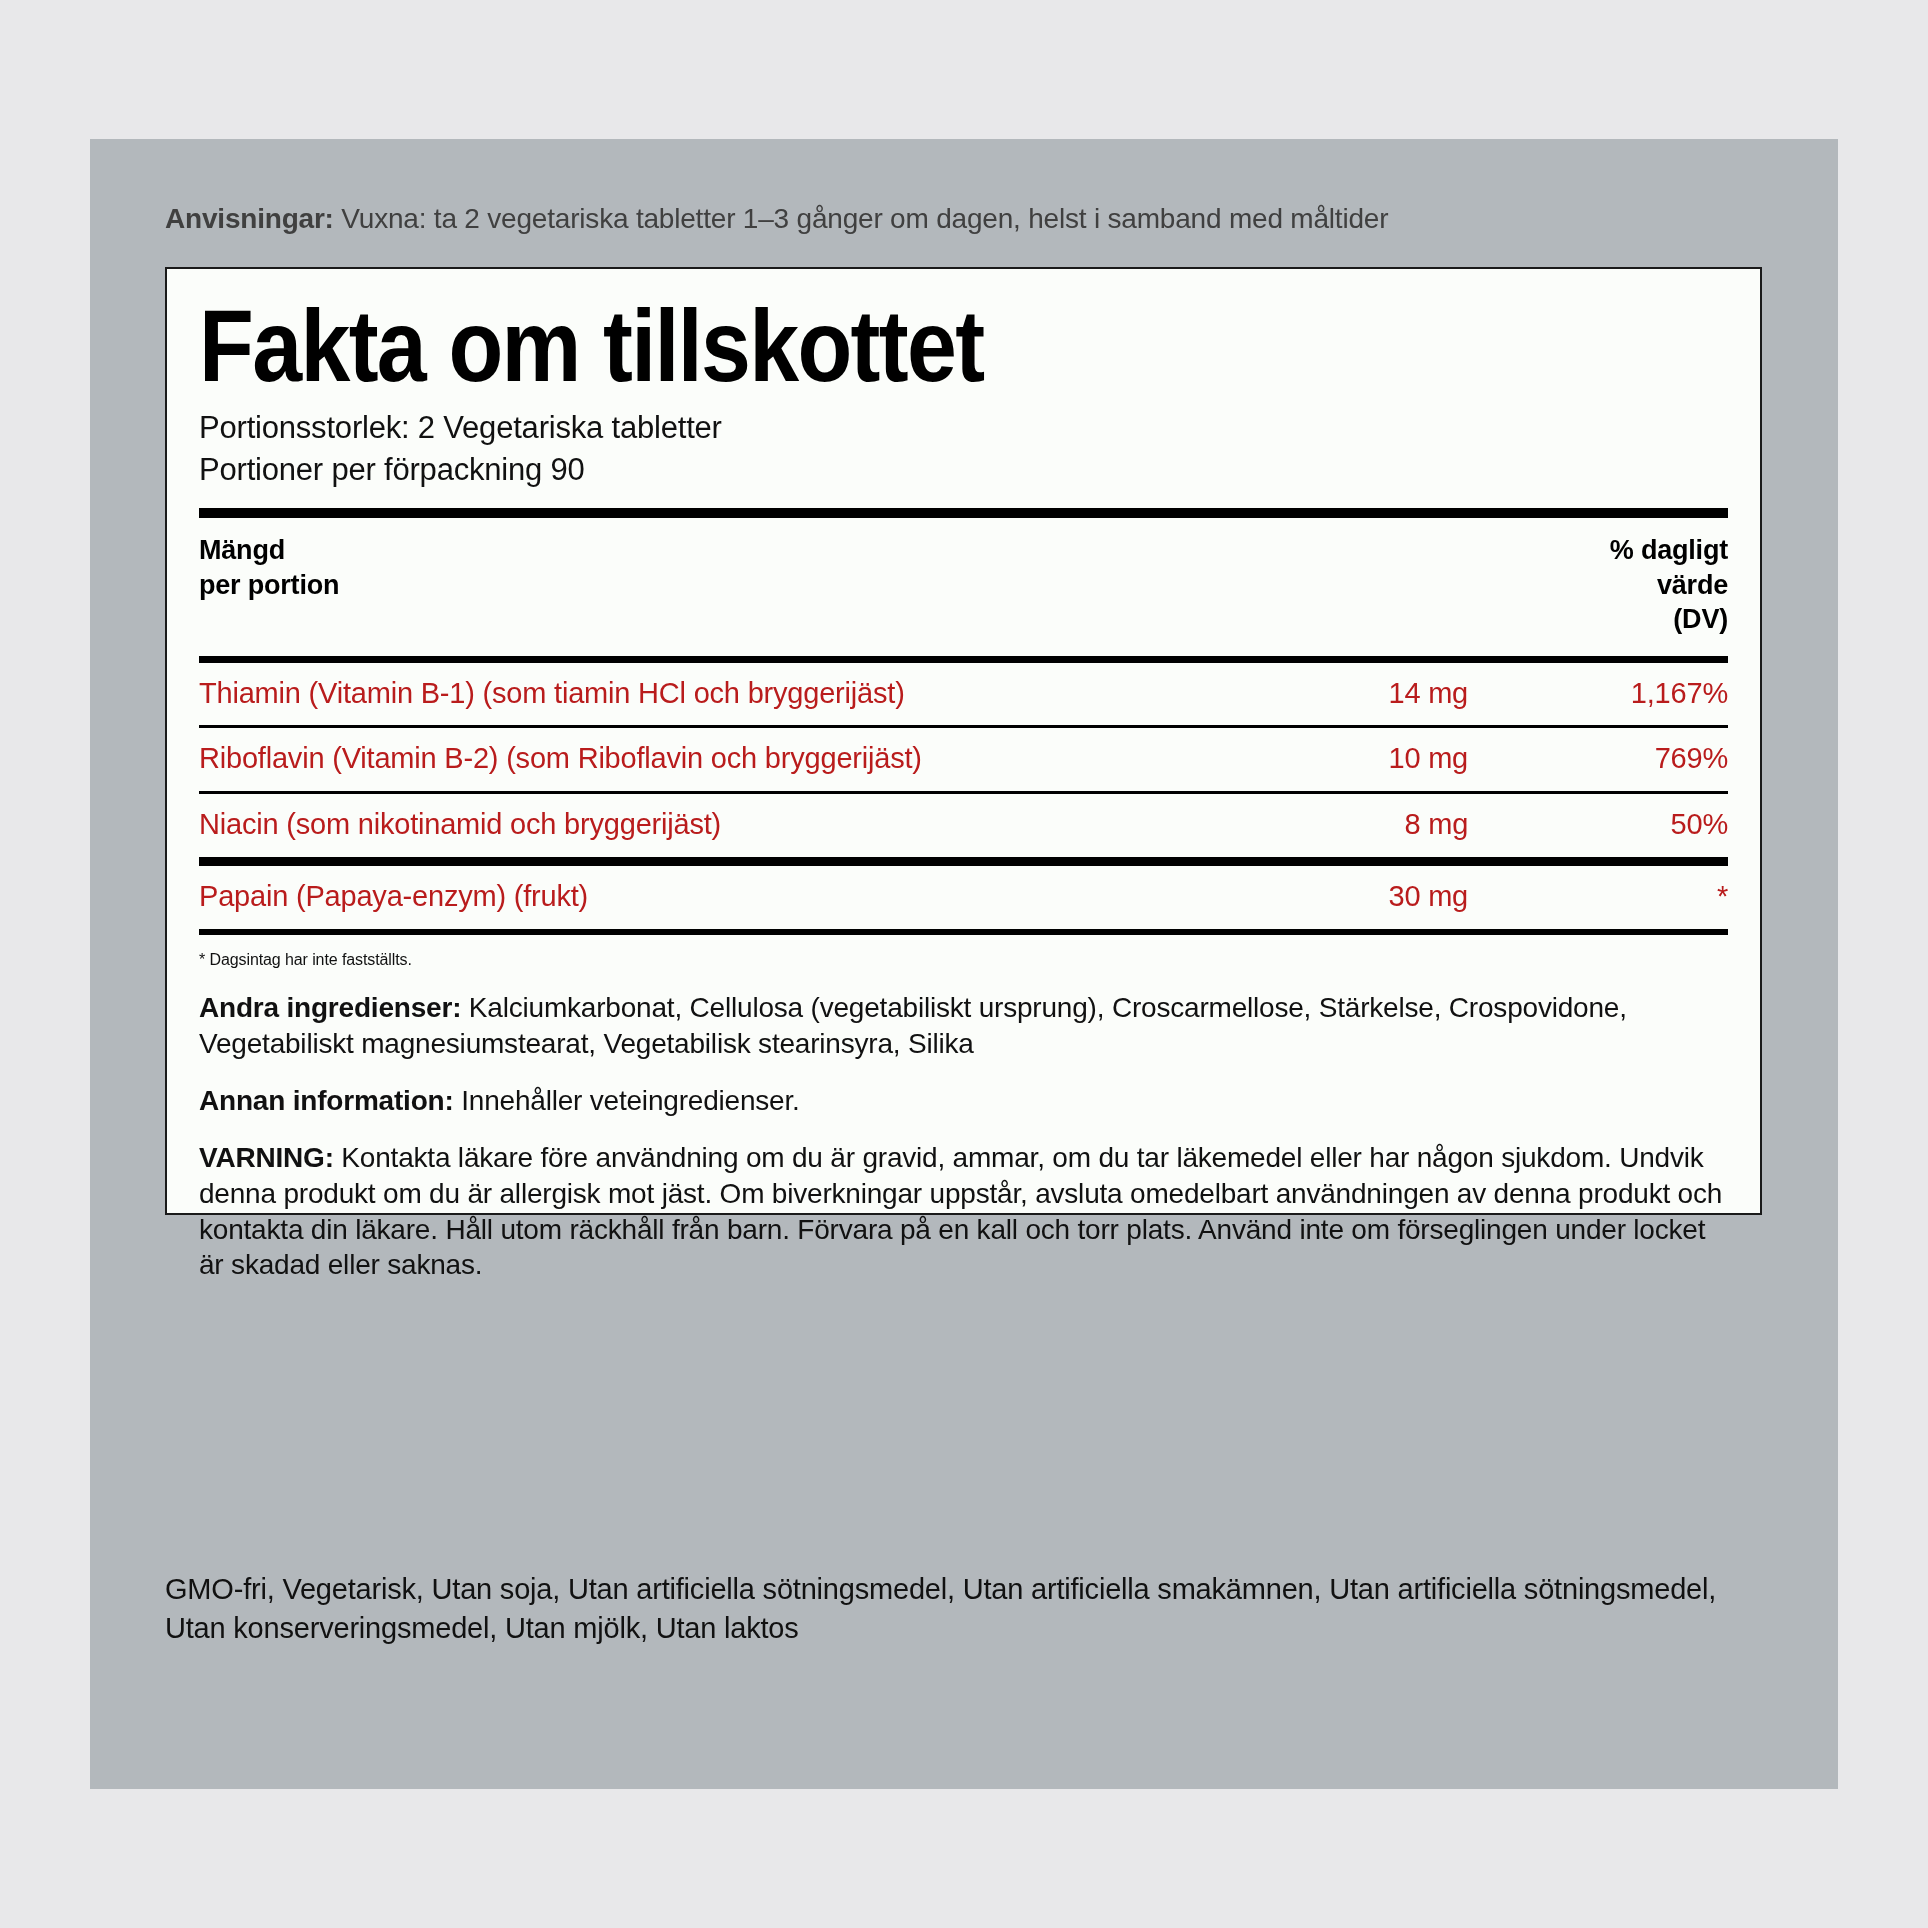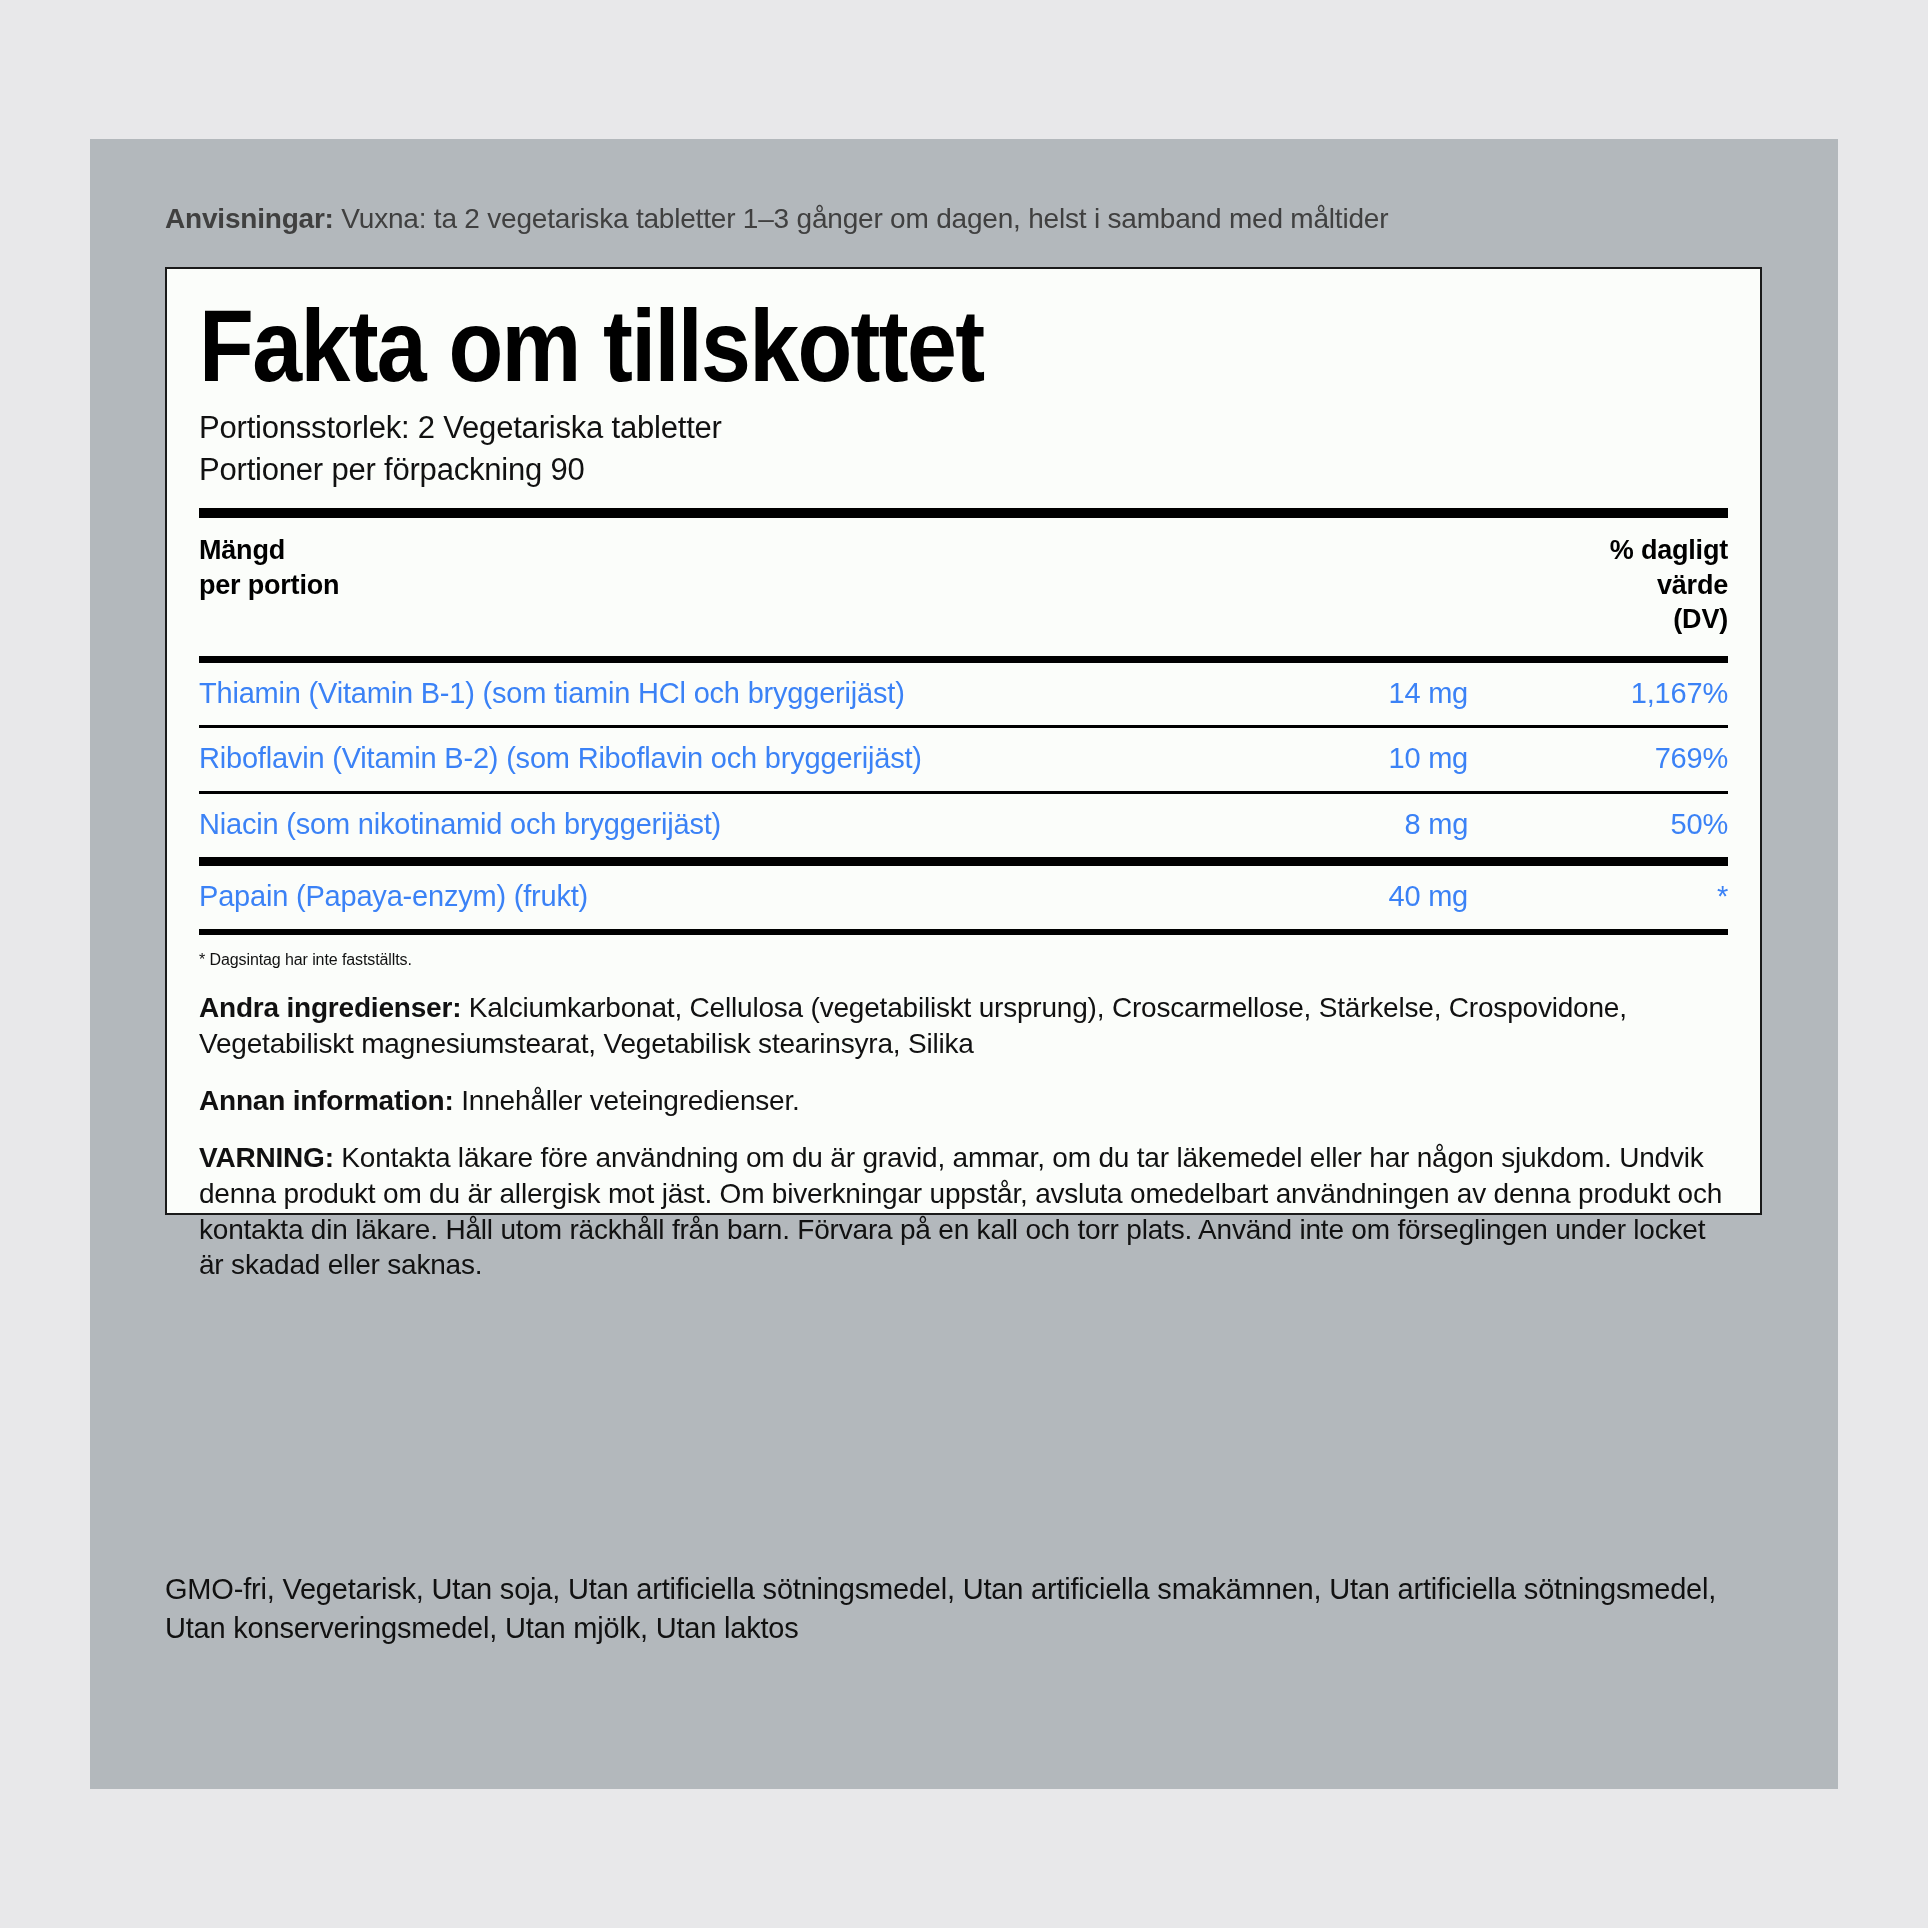--- a/index.html
+++ b/index.html
@@ -99,21 +99,21 @@
     letter-spacing: -0.2px;
     padding: 15px 0 19px 0 !important;
   }
   .hdr-right {
     text-align: right;
   }
 
   .nutrient-row td {
     font-size: 29px;
     line-height: 1.2;
-    color: #3b82f6;
+    color: #b91c1c;
     letter-spacing: -0.2px;
     padding: 13px 0 15px 0 !important;
   }
   .nutrient-row .amt,
   .nutrient-row .dv { text-align: right; }
 
   .sep-thin td { padding: 0 !important; }
   .sep-thin div { height: 2.8px; background:#000; }
   .sep-bold td { padding: 0 !important; }
   .sep-bold div { height: 6.6px; background:#000; }
@@ -232,21 +232,21 @@
             </tr>
 
           <tr class="sep-bold">
               <td colspan="3">
                 <div></div>
               </td>
             </tr>
 
           <tr class="nutrient-row">
             <td class="nm">Papain (Papaya-enzym) (frukt)</td>
-            <td class="amt">40 mg</td>
+            <td class="amt">30 mg</td>
             <td class="dv">*</td>
           </tr>
           <tr class="sep-bold">
               <td colspan="3">
                 <div></div>
               </td>
             </tr>
         </tbody>
       </table>
 

